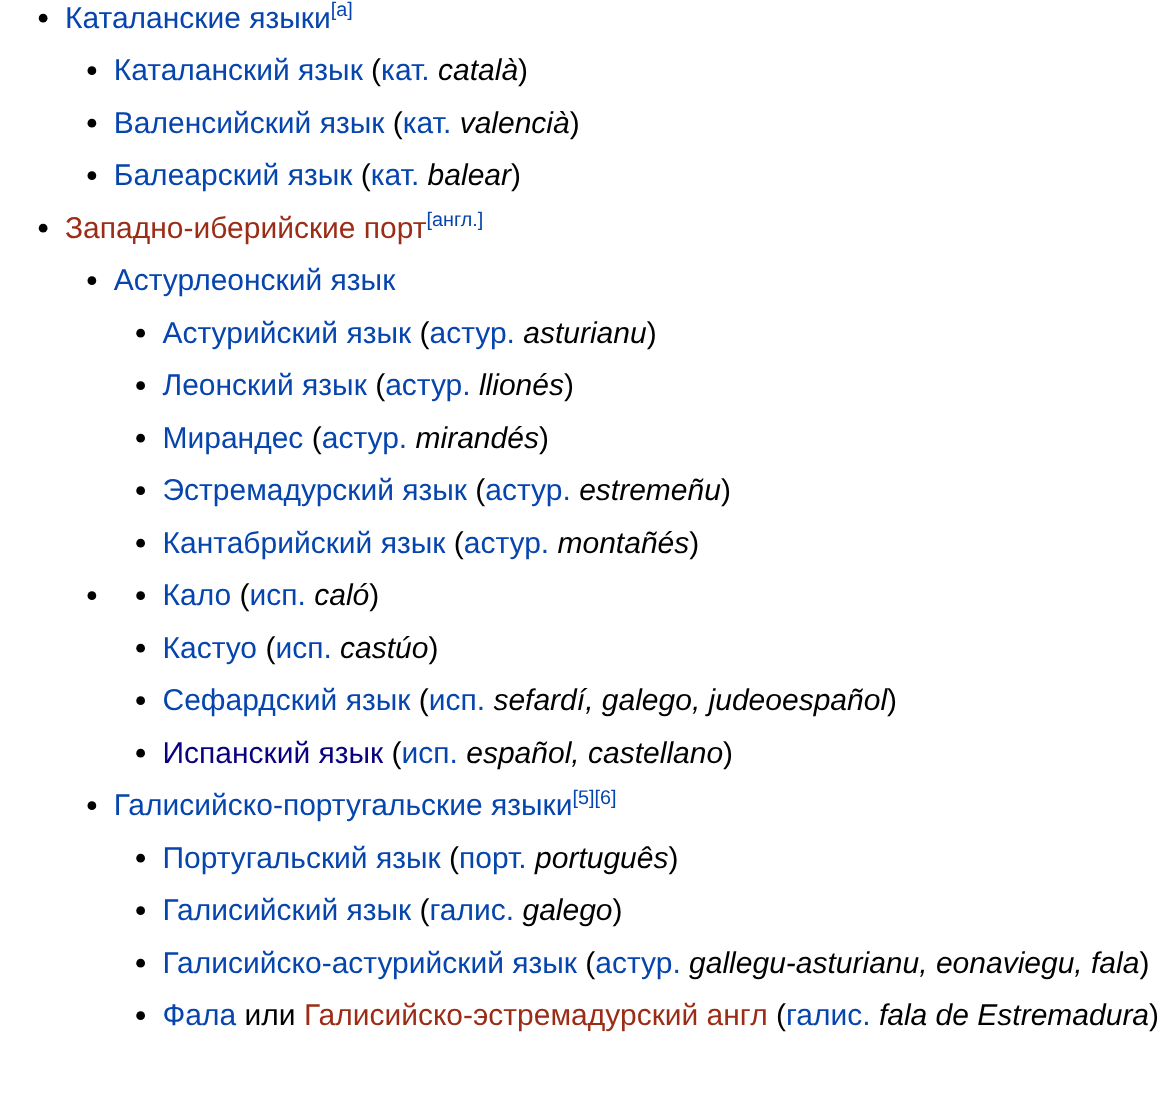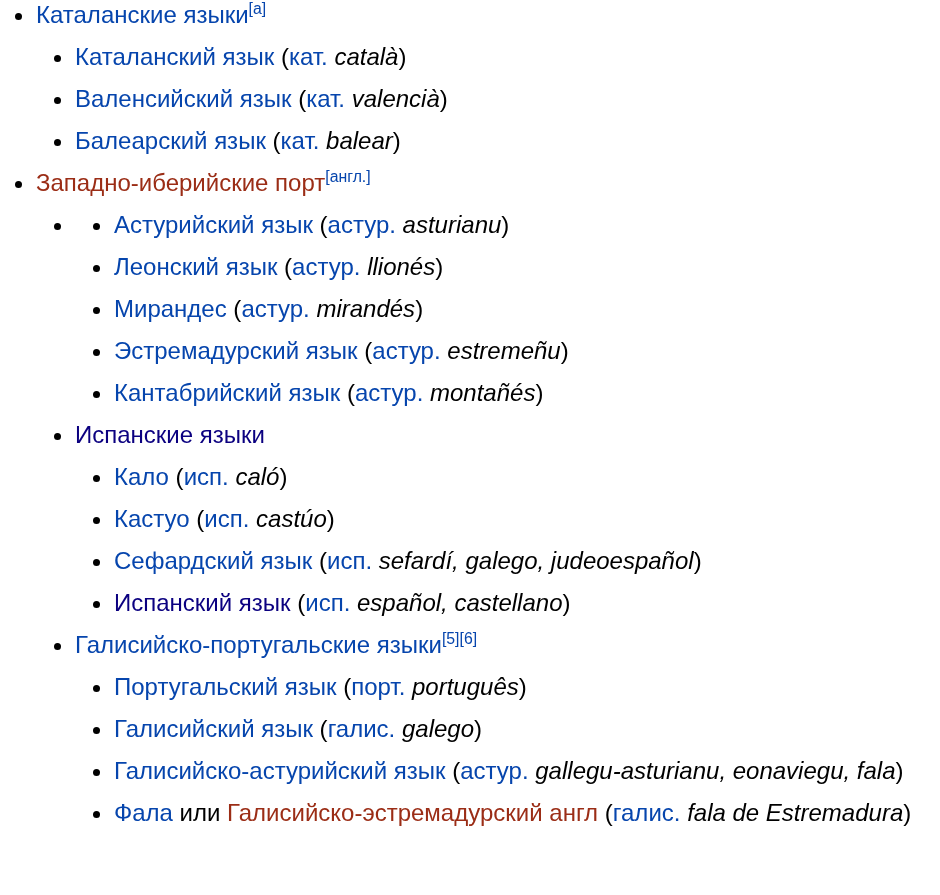--- a/index.html
+++ b/index.html
@@ -10,20 +10,21 @@
   body {
     width: 940px;
     height: 895px;
     overflow: hidden;
     font-family: "Liberation Sans", "DejaVu Sans", sans-serif;
     font-size: 24px;
     color: #000000;
   }
   #content {
     padding-top: 0px;
+    padding-left: 16px;
   }
   ul {
     margin: 0;
     padding: 0 0 0 39px;
     list-style: disc outside;
   }
   ul.root {
     padding-left: 36px;
     margin-top: -1px;
   }
@@ -56,28 +57,28 @@
 <body>
 
 <div id="content">
     <ul class="root">
       <li><a href="#" class="seg-link">Каталанские языки</a><sup><a href="#" class="seg-link">[a]</a></sup><ul>
           <li><a href="#" class="seg-link">Каталанский язык</a><span class="seg-plain"> (</span><a href="#" class="seg-link">кат.</a><span class="seg-plain"> </span><span class="seg-italic">català</span><span class="seg-plain">)</span></li>
           <li><a href="#" class="seg-link">Валенсийский язык</a><span class="seg-plain"> (</span><a href="#" class="seg-link">кат.</a><span class="seg-plain"> </span><span class="seg-italic">valencià</span><span class="seg-plain">)</span></li>
           <li><a href="#" class="seg-link">Балеарский язык</a><span class="seg-plain"> (</span><a href="#" class="seg-link">кат.</a><span class="seg-plain"> </span><span class="seg-italic">balear</span><span class="seg-plain">)</span></li>
         </ul></li>
       <li><a href="#" class="seg-red">Западно-иберийские порт</a><sup><a href="#" class="seg-link">[англ.]</a></sup><ul>
-          <li><ul>
+          <li><a href="#" class="seg-link">Астурлеонский язык</a><ul>
               <li><a href="#" class="seg-link">Астурийский язык</a><span class="seg-plain"> (</span><a href="#" class="seg-link">астур.</a><span class="seg-plain"> </span><span class="seg-italic">asturianu</span><span class="seg-plain">)</span></li>
               <li><a href="#" class="seg-link">Леонский язык</a><span class="seg-plain"> (</span><a href="#" class="seg-link">астур.</a><span class="seg-plain"> </span><span class="seg-italic">llionés</span><span class="seg-plain">)</span></li>
               <li><a href="#" class="seg-link">Мирандес</a><span class="seg-plain"> (</span><a href="#" class="seg-link">астур.</a><span class="seg-plain"> </span><span class="seg-italic">mirandés</span><span class="seg-plain">)</span></li>
               <li><a href="#" class="seg-link">Эстремадурский язык</a><span class="seg-plain"> (</span><a href="#" class="seg-link">астур.</a><span class="seg-plain"> </span><span class="seg-italic">estremeñu</span><span class="seg-plain">)</span></li>
               <li><a href="#" class="seg-link">Кантабрийский язык</a><span class="seg-plain"> (</span><a href="#" class="seg-link">астур.</a><span class="seg-plain"> </span><span class="seg-italic">montañés</span><span class="seg-plain">)</span></li>
             </ul></li>
-          <li><a href="#" class="seg-visited">Испанские языки</a><ul>
+          <li><ul>
               <li><a href="#" class="seg-link">Кало</a><span class="seg-plain"> (</span><a href="#" class="seg-link">исп.</a><span class="seg-plain"> </span><span class="seg-italic">caló</span><span class="seg-plain">)</span></li>
               <li><a href="#" class="seg-link">Кастуо</a><span class="seg-plain"> (</span><a href="#" class="seg-link">исп.</a><span class="seg-plain"> </span><span class="seg-italic">castúo</span><span class="seg-plain">)</span></li>
               <li><a href="#" class="seg-link">Сефардский язык</a><span class="seg-plain"> (</span><a href="#" class="seg-link">исп.</a><span class="seg-plain"> </span><span class="seg-italic">sefardí, galego, judeoespañol</span><span class="seg-plain">)</span></li>
               <li><a href="#" class="seg-visited">Испанский язык</a><span class="seg-plain"> (</span><a href="#" class="seg-link">исп.</a><span class="seg-plain"> </span><span class="seg-italic">español, castellano</span><span class="seg-plain">)</span></li>
             </ul></li>
           <li><a href="#" class="seg-link">Галисийско-португальские языки</a><sup><a href="#" class="seg-link">[5]</a></sup><sup><a href="#" class="seg-link">[6]</a></sup><ul>
               <li><a href="#" class="seg-link">Португальский язык</a><span class="seg-plain"> (</span><a href="#" class="seg-link">порт.</a><span class="seg-plain"> </span><span class="seg-italic">português</span><span class="seg-plain">)</span></li>
               <li><a href="#" class="seg-link">Галисийский язык</a><span class="seg-plain"> (</span><a href="#" class="seg-link">галис.</a><span class="seg-plain"> </span><span class="seg-italic">galego</span><span class="seg-plain">)</span></li>
               <li><a href="#" class="seg-link">Галисийско-астурийский язык</a><span class="seg-plain"> (</span><a href="#" class="seg-link">астур.</a><span class="seg-plain"> </span><span class="seg-italic">gallegu-asturianu, eonaviegu, fala</span><span class="seg-plain">)</span></li>
               <li><a href="#" class="seg-link">Фала</a><span class="seg-plain"> или </span><a href="#" class="seg-red">Галисийско-эстремадурский англ</a><span class="seg-plain"> (</span><a href="#" class="seg-link">галис.</a><span class="seg-plain"> </span><span class="seg-italic">fala de Estremadura</span><span class="seg-plain">)</span></li>

